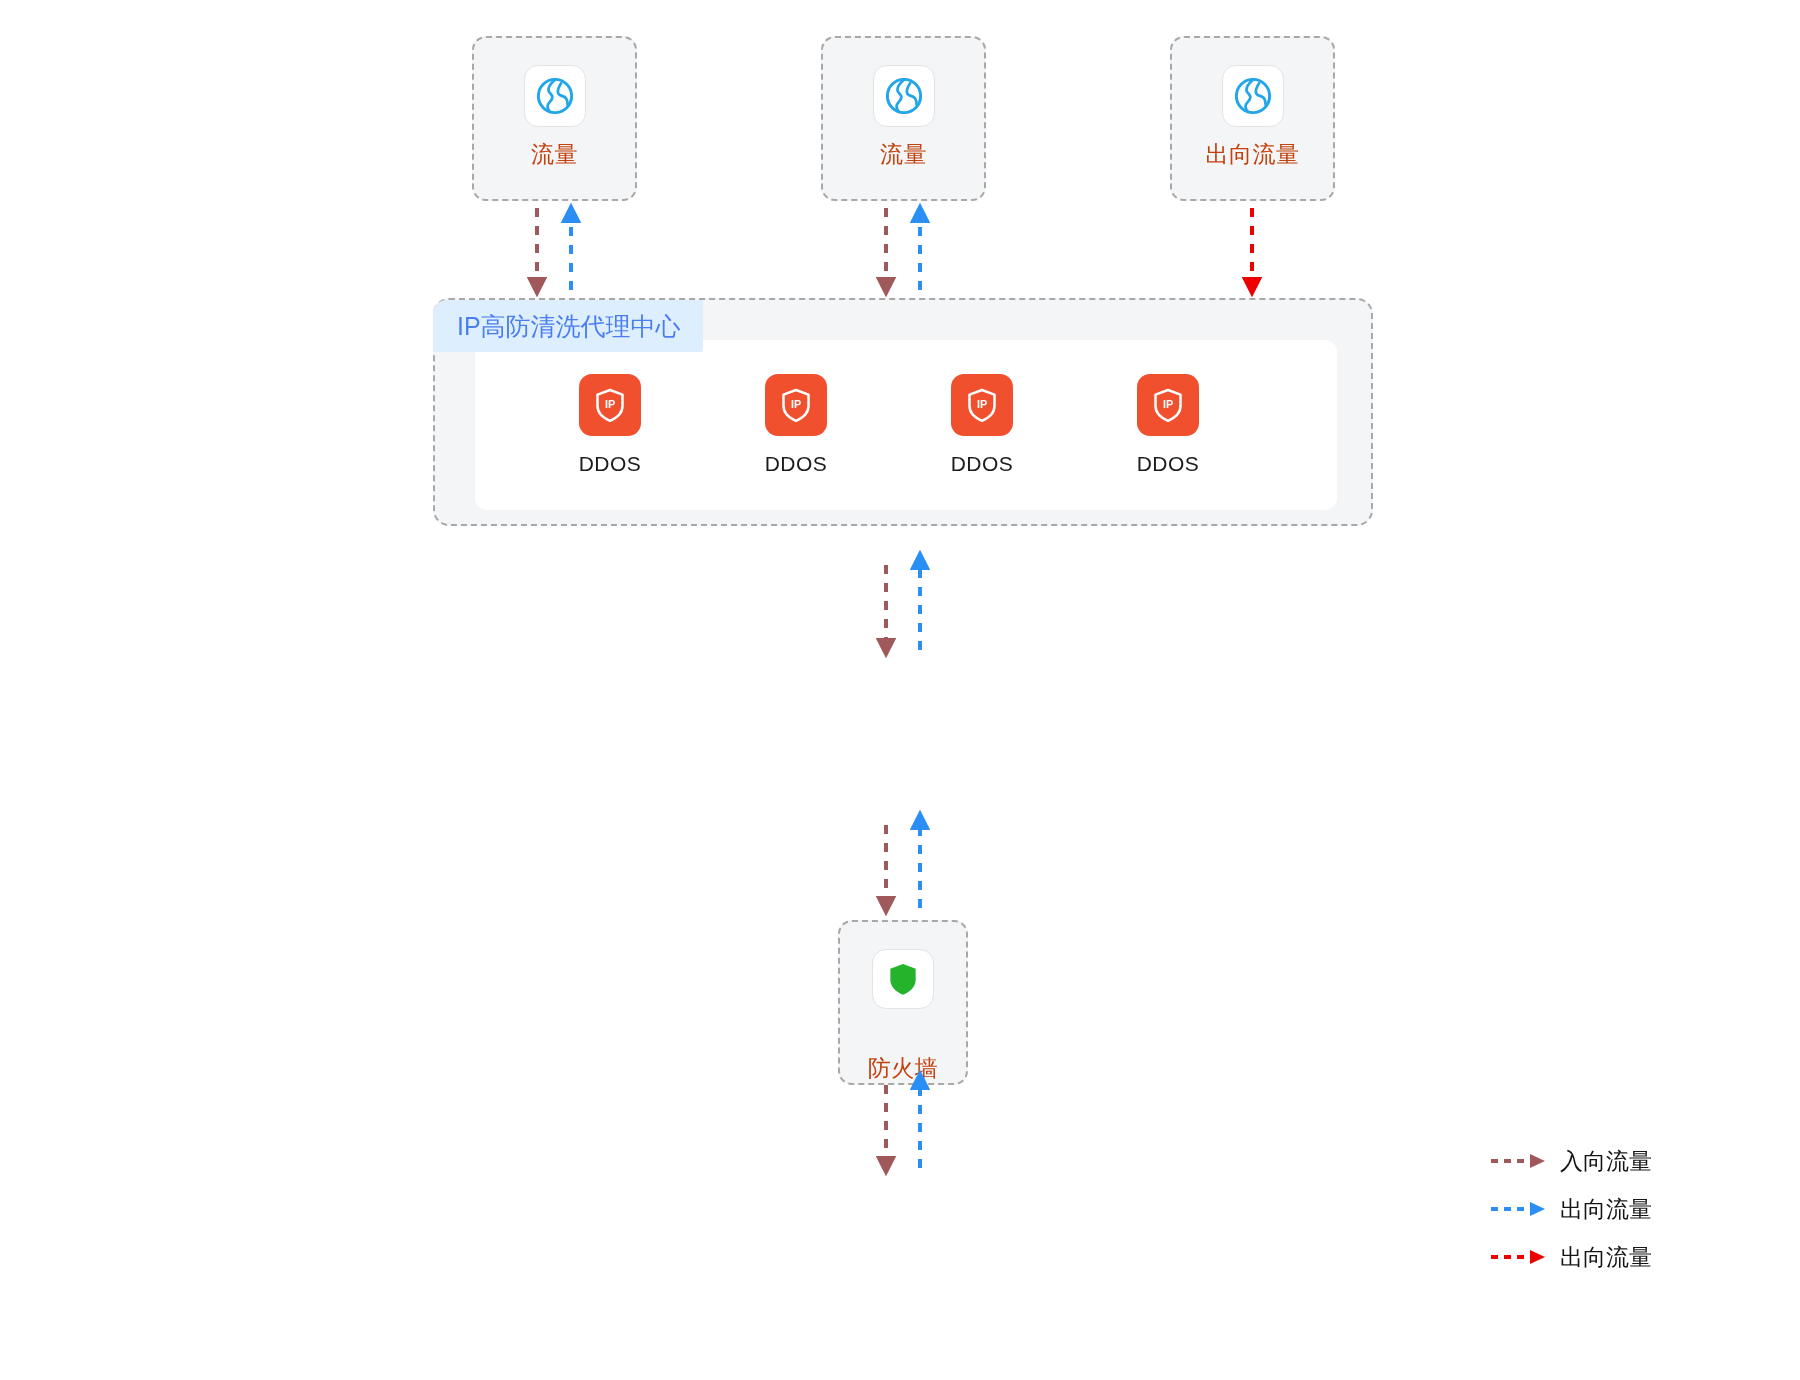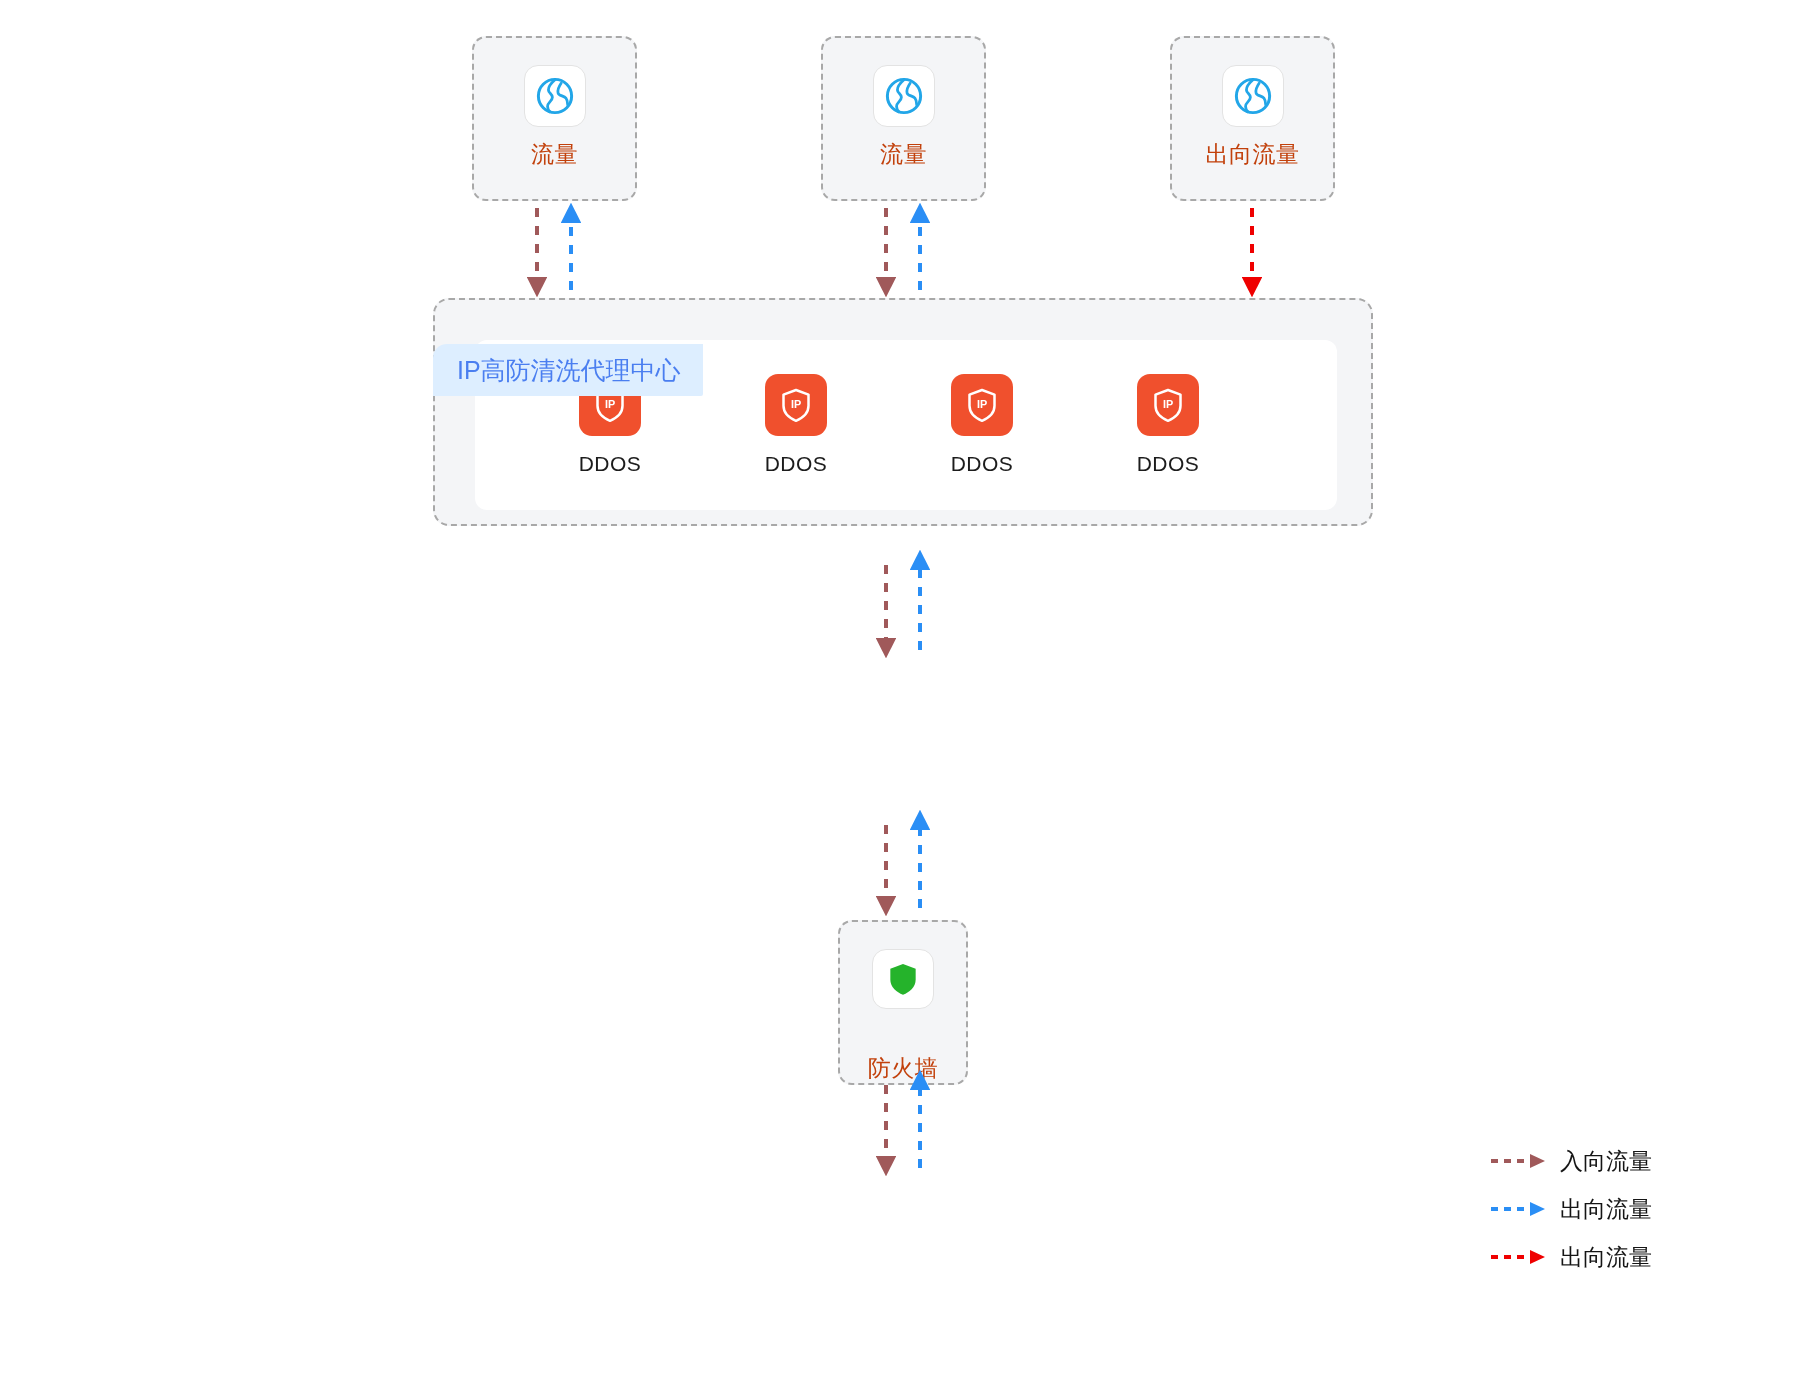--- a/index.html
+++ b/index.html
@@ -85,21 +85,20 @@
     padding: 0 22px 0 24px;
     background: #ddeeff;
     border-top-left-radius: 14px;
     border-bottom-right-radius: 2px;
     display: flex;
     align-items: center;
     font-size: 25px;
     color: #4a7ef0;
     white-space: nowrap;
     z-index: 6;
-    margin-top: 44px;
   }
   .ddos-item {
     width: 186px;
     display: flex;
     flex-direction: column;
     align-items: center;
   }
   .ddos-icon {
     width: 62px;
     height: 62px;

